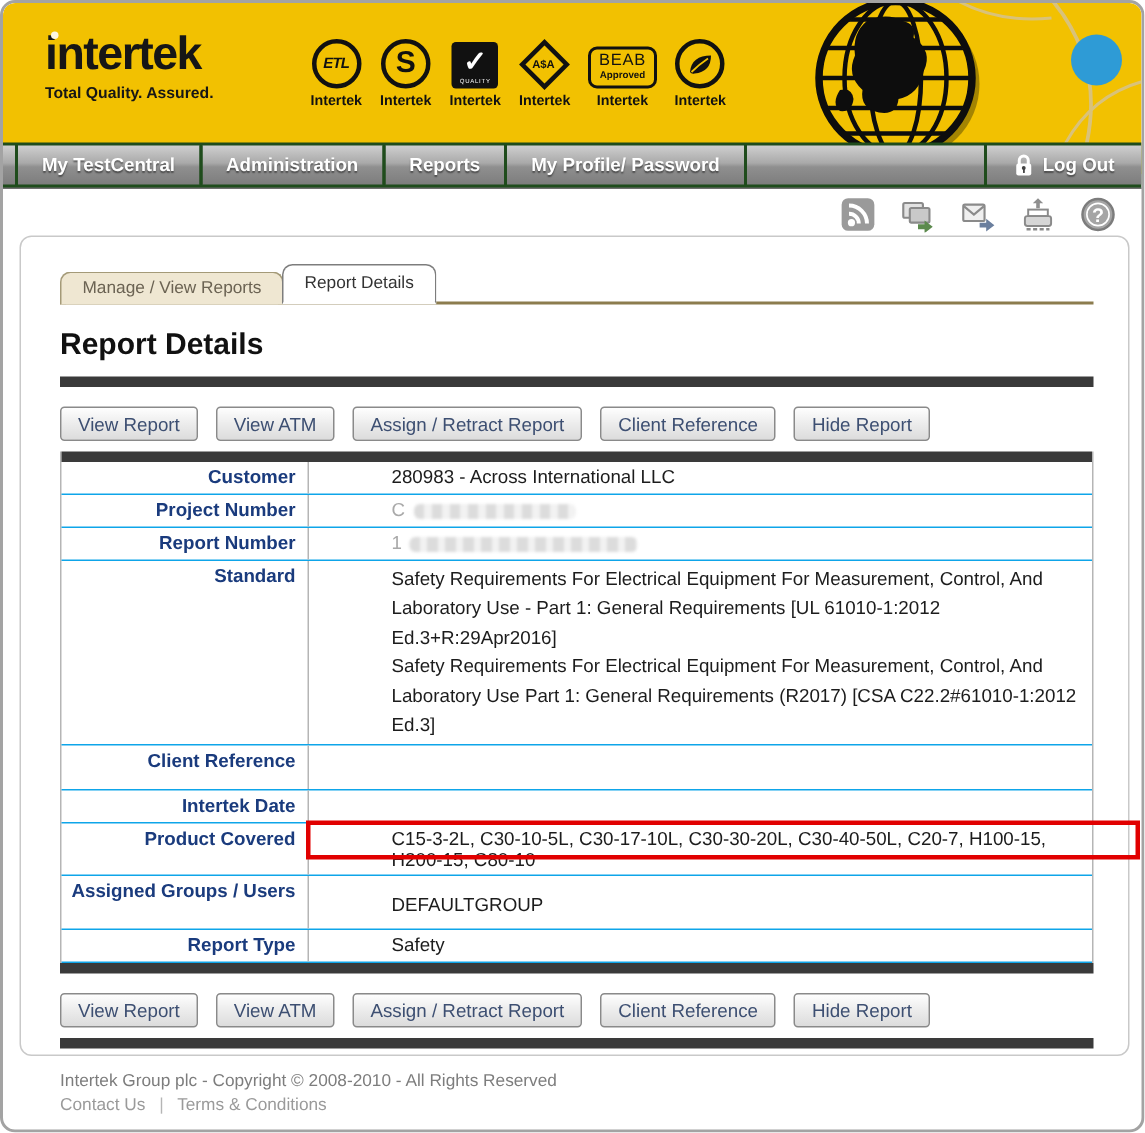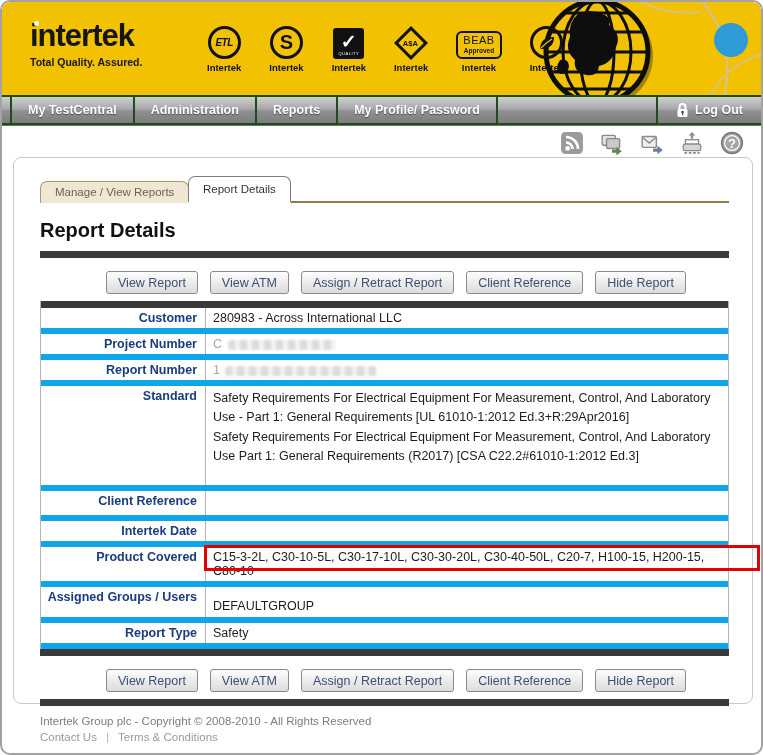--- a/index.html
+++ b/index.html
@@ -8,21 +8,21 @@
           border:2px solid #a3a3a3; border-radius:10px; overflow:hidden; }
 
   
   .header { position:absolute; top:0; left:0; right:0; height:114px;
             background:#f2c101; border-radius:8px 8px 0 0; overflow:hidden; }
   .logo-block { position:absolute; left:28px; top:16px; }
   .logo-text { font-size:31px; font-weight:bold; color:#161616; letter-spacing:-1px; position:relative; }
   .logo-dot { position:absolute; left:4px; top:3px; width:5px; height:5px; background:#fdf6e3; border-radius:50%; }
   .tagline { font-size:10.5px; font-weight:bold; color:#161616; margin-top:2px; }
 
-  .badges { position:absolute; left:205px; top:24px; display:flex; align-items:flex-end; gap:28px; }
+  .badges { position:absolute; left:205px; top:24px; display:flex; align-items:flex-end; gap:12px; }
   .badge { display:flex; flex-direction:column; align-items:center; gap:3px; }
   .badge-label { font-size:9.5px; font-weight:bold; color:#111; }
   .b-circle { width:33px; height:33px; border:3px solid #111; border-radius:50%;
               display:flex; align-items:center; justify-content:center; font-weight:bold; color:#111; }
   .g-etl { font-size:10px; font-style:italic; letter-spacing:-0.5px; }
   .g-s   { font-size:20px; }
   .b-square { width:31px; height:31px; background:#111; border-radius:3px; color:#fff;
               display:flex; flex-direction:column; align-items:center; justify-content:center; }
   .g-check { font-size:19px; line-height:1; font-weight:bold; }
   .sq-sub { font-size:4px; letter-spacing:.5px; }
@@ -63,27 +63,27 @@
   .tab { position:absolute; bottom:0; font-size:11.5px; padding:4px 14px 4px;
          border-radius:7px 7px 0 0; cursor:pointer; white-space:nowrap; }
   .tab-inactive { left:0; background:#efe7d2; border:1px solid #a49a78; border-bottom:none;
                   color:#6b6353; height:22px; }
   .tab-active { left:148px; background:#fff; border:1px solid #7d7d7d; border-bottom:2px solid #fff;
                 color:#333; height:27px; z-index:2; padding-top:6px; }
 
   .page-title { font-size:20px; font-weight:bold; color:#111; margin:16px 0 9px; }
   .bar { width:689px; height:7px; background:#3a3a3a; }
 
-  .btn-row { display:flex; gap:12px; margin:13px 0 7px;justify-content:center; }
+  .btn-row { display:flex; gap:12px; margin:13px 0 7px; }
   .btn { font-family:"Liberation Sans",sans-serif; font-size:12.5px; color:#3d4f72;
          background:linear-gradient(to bottom,#fefefe,#ececec 50%,#dcdcdc);
          border:1px solid #8a8a8a; border-radius:3px; padding:3px 11px; height:23px; cursor:pointer; }
 
   .dtable { width:689px; border-left:1px solid #b5b5b5; border-right:1px solid #b5b5b5; }
-  .drow { display:flex; border-bottom:6px solid #0ea5e9; min-height:22px; position:relative; }
+  .drow { display:flex; border-bottom:1px solid #0ea5e9; min-height:22px; position:relative;gap:48px; }
   .lbl { width:165px; padding:3px 8px 3px 0; text-align:right; font-size:12.5px; font-weight:bold;
          color:#1a3b7d; border-right:1px solid #b5b5b5; flex-shrink:0; }
   .val { flex:1; padding:3px 7px; font-size:12.5px; color:#1c1c1c; }
   .r-standard { min-height:105px; }
   .r-standard .val div { line-height:1.55; }
   .r-clientref { min-height:30px; }
   .r-assigned { min-height:36px; }
   .r-assigned .val { padding-top:12px; }
   .redacted { display:inline-block; vertical-align:middle; margin-left:2px; height:10px;
               border-radius:4px; background:repeating-linear-gradient(90deg,#dcdcdc 0 7px,#f2f2f2 7px 12px);

